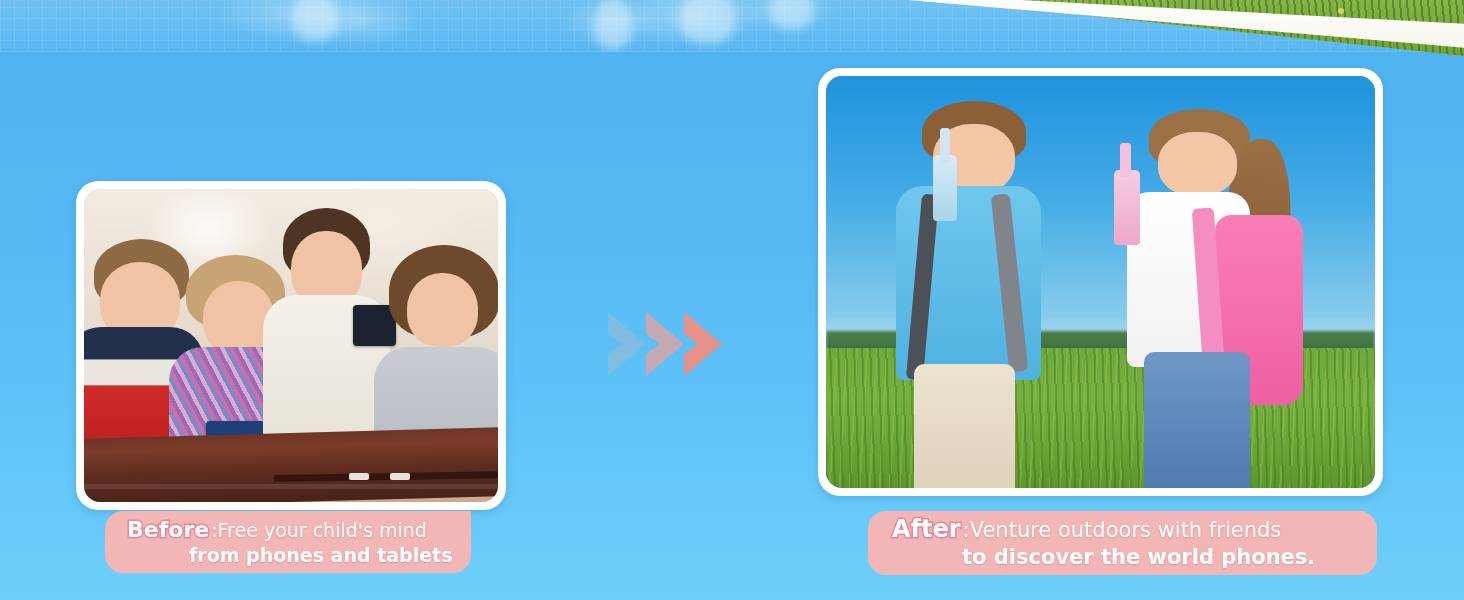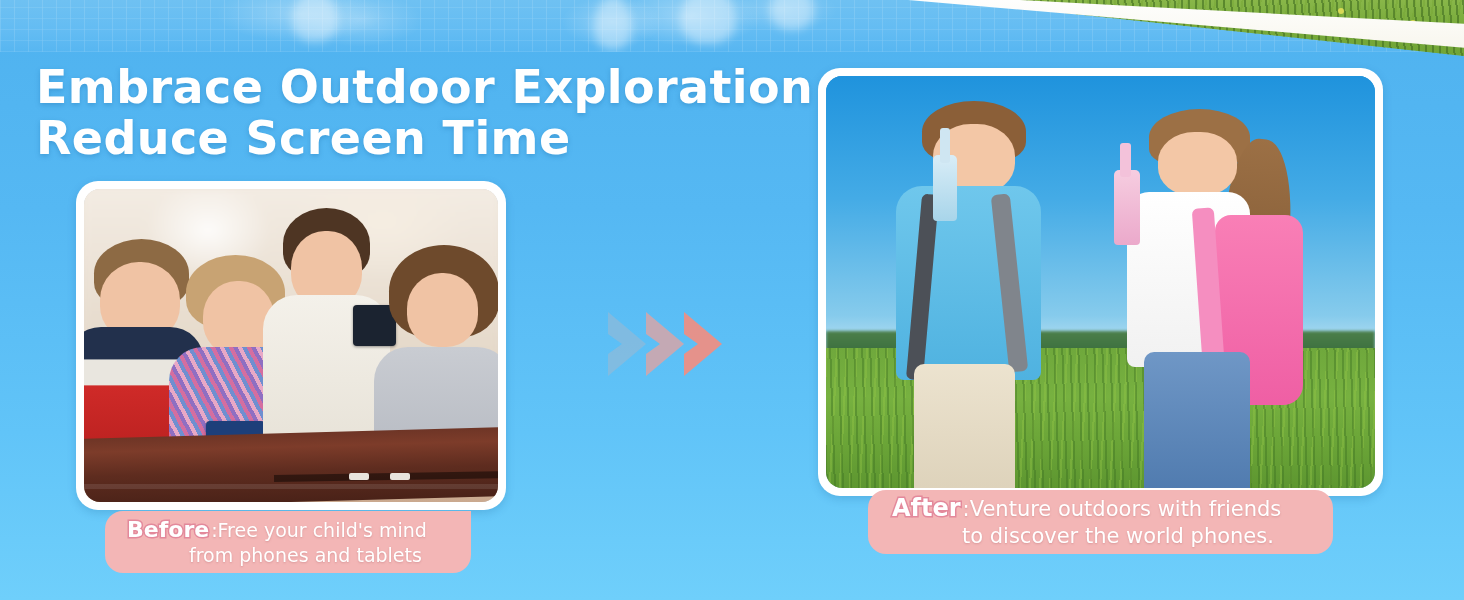--- a/index.html
+++ b/index.html
@@ -197,22 +197,22 @@
     display: flex;
     align-items: center;
   }
   .cap-before {
     left: 105px; top: 511px;
     width: 366px; height: 62px;
     border-radius: 18px 0 18px 18px;
     padding-left: 22px;
   }
   .cap-after {
-    left: 868px; top: 490px;
-    width: 465px; height: 64px;
+    left: 868px; top: 511px;
+    width: 509px; height: 64px;
     border-radius: 18px 18px 18px 18px;
     padding-left: 24px;
   }
   .cap-text {
     font-family: "DejaVu Sans", "Liberation Sans", sans-serif;
     font-size: 19px;
     line-height: 25px;
     font-weight: normal;
     color: #ffffff;
     text-shadow: 0 1px 2px rgba(170,95,100,.35);
@@ -222,21 +222,21 @@
   .tag {
     font-weight: bold;
     color: #ffffff;
     font-size: 22px;
     margin-right: 2px;
     -webkit-text-stroke: 3px #e3899b;
     paint-order: stroke fill;
     text-shadow: none;
   }
   .cap-after .tag { font-size: 24px; }
-  .cap-line2 { display: block; padding-left: 62px; }
+  .cap-line2 { display: block; padding-left: 62px; font-weight: bold; }
   .cap-after .cap-line2 { padding-left: 70px; }
 </style>
 </head>
 <body>
 
 <div class="banner">
 
   <div class="top-strip">
     <div class="top-strip-wash"></div>
     <div class="top-strip-grid"></div>
@@ -246,24 +246,20 @@
     <div class="top-strip-figure" style="left:770px;top:-16px;width:44px;height:46px;"></div>
   </div>
 
   <div class="corner-photo">
     <div class="corner-photo-inner"></div>
     <div class="corner-photo-dot" style="right:120px;top:8px;"></div>
     <div class="corner-photo-dot" style="right:48px;top:20px;"></div>
   </div>
   <div class="corner-band2"></div>
 
-  <div class="headline">
-    <span>Embrace Outdoor Exploration</span>
-    <span class="l2">Reduce Screen Time</span>
-  </div>
 
   <div class="photo-card card-before">
     <div class="inner">
       <div class="scene-before">
         <div class="bf-bg-blur"></div>
 
         <div class="kid" style="left:-2%;top:16%;width:36%;height:74%;">
           <div class="hair" style="left:12%;top:0;width:64%;height:30%;background:#8d6a44;"></div>
           <div class="head" style="left:16%;top:10%;width:54%;height:34%;"></div>
           <div class="body" style="left:-6%;top:38%;width:92%;height:62%;background:linear-gradient(180deg,#22304c 0%,#22304c 22%,#e9e6df 23%,#e9e6df 40%,#cf2a28 41%,#b51f1e 100%);"></div>

